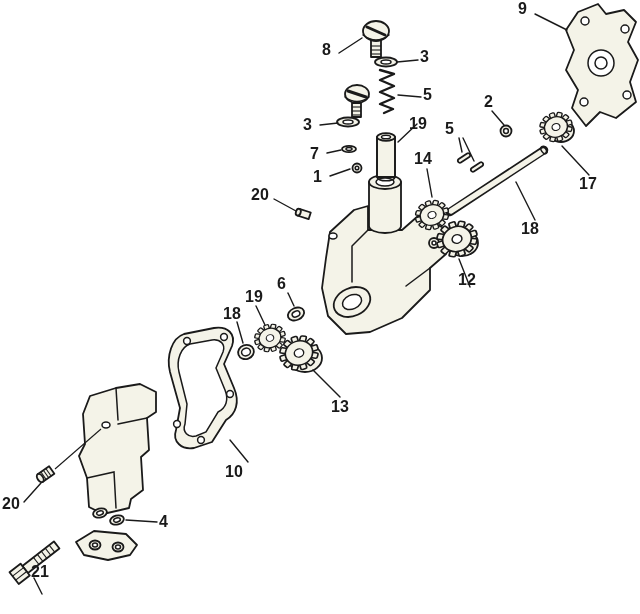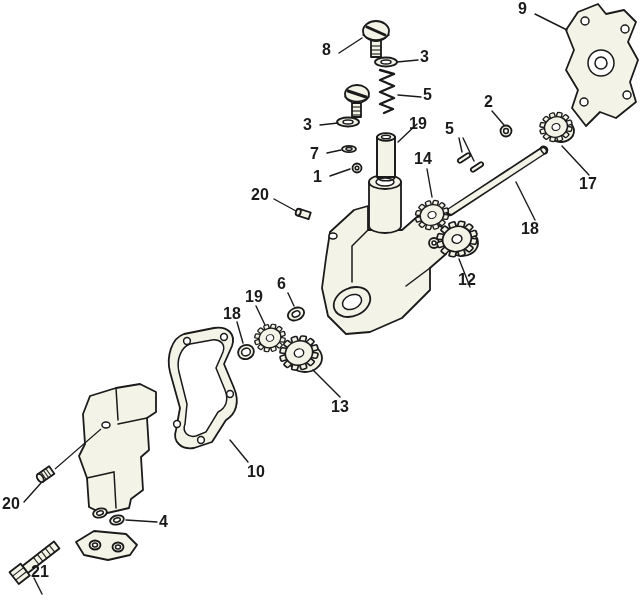--- a/index.html
+++ b/index.html
@@ -292,18 +292,18 @@
 <div class="lbl" style="left:414px;top:151px">14</div>
 <div class="lbl" style="left:518px;top:1px">9</div>
 <div class="lbl" style="left:579px;top:176px">17</div>
 <div class="lbl" style="left:521px;top:221px">18</div>
 <div class="lbl" style="left:251px;top:187px">20</div>
 <div class="lbl" style="left:458px;top:272px">12</div>
 <div class="lbl" style="left:277px;top:276px">6</div>
 <div class="lbl" style="left:245px;top:289px">19</div>
 <div class="lbl" style="left:223px;top:306px">18</div>
 <div class="lbl" style="left:331px;top:399px">13</div>
-<div class="lbl" style="left:247px;top:464px">10</div>
+<div class="lbl" style="left:225px;top:464px">10</div>
 <div class="lbl" style="left:2px;top:496px">20</div>
 <div class="lbl" style="left:159px;top:514px">4</div>
 <div class="lbl" style="left:31px;top:564px">21</div>
 
 </div>
 
 </body></html>

